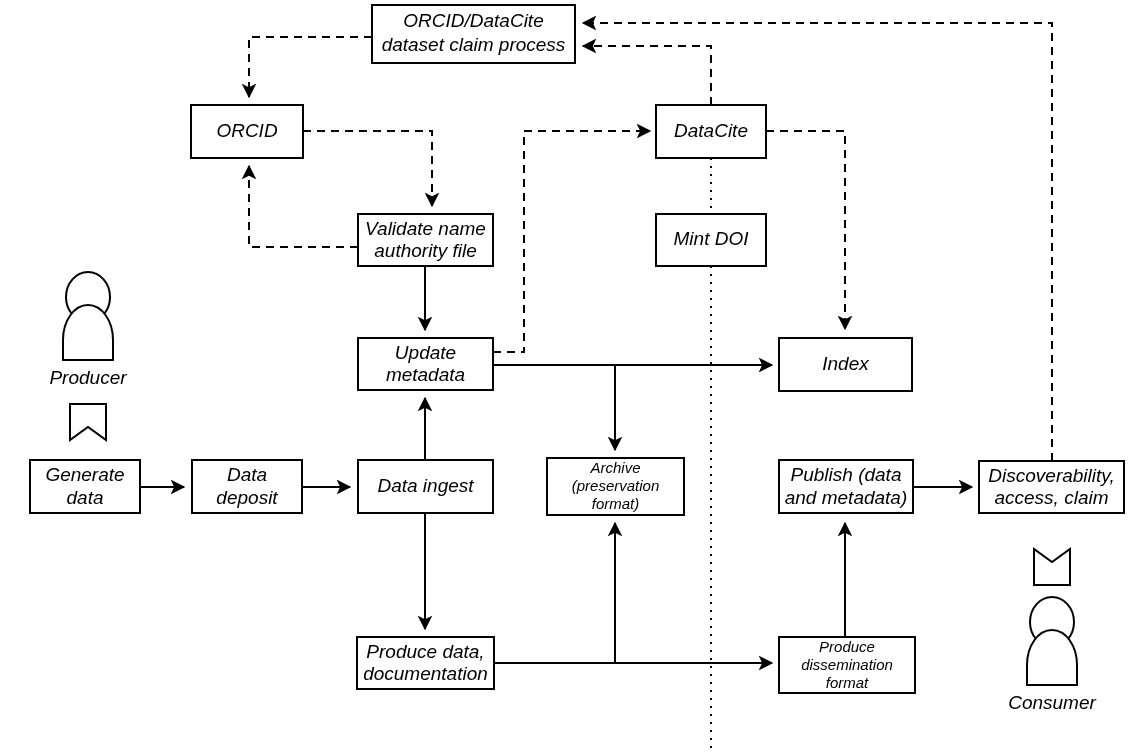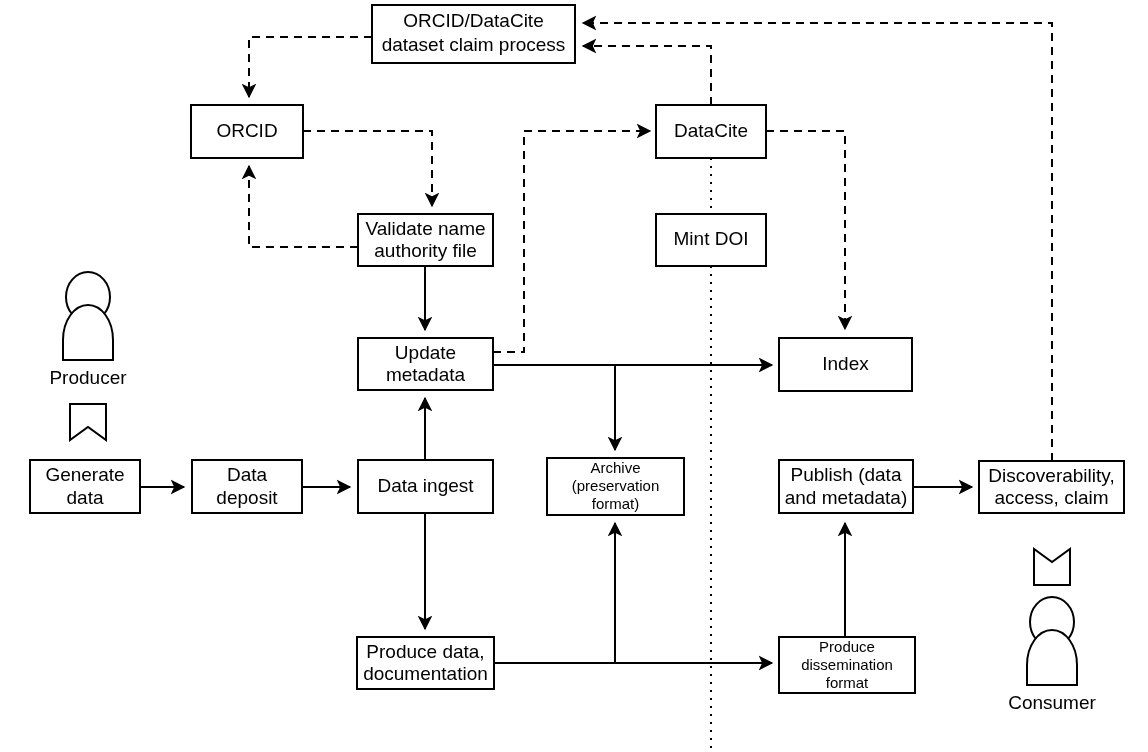--- a/index.html
+++ b/index.html
@@ -7,20 +7,21 @@
     padding: 0;
     background: #ffffff;
   }
   #diagram-root {
     position: relative;
     width: 1148px;
     height: 752px;
     background: #ffffff;
     font-family: "Liberation Sans", sans-serif;
     overflow: hidden;
+    font-style: italic;
   }
   svg#flowchart {
     display: block;
     width: 1148px;
     height: 752px;
   }
   .node-rect {
     fill: #ffffff;
     stroke: #000000;
     stroke-width: 2;

